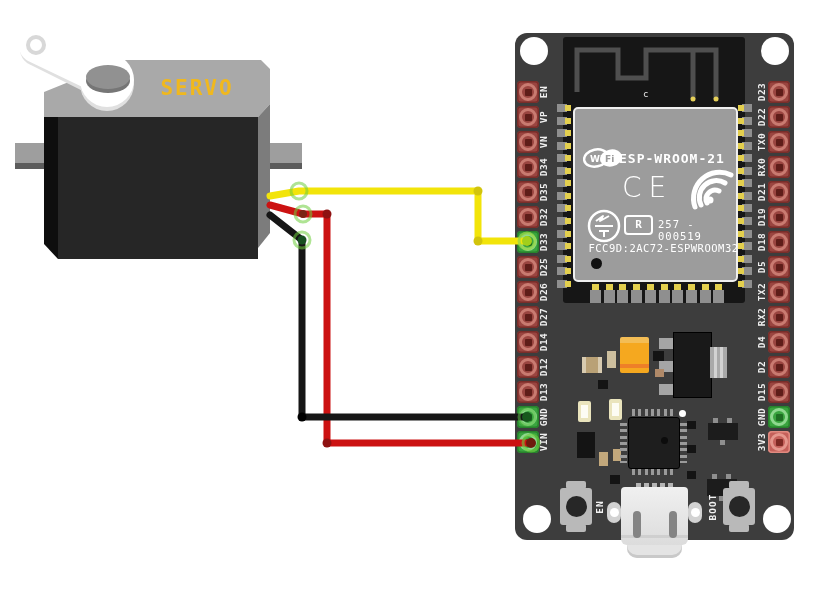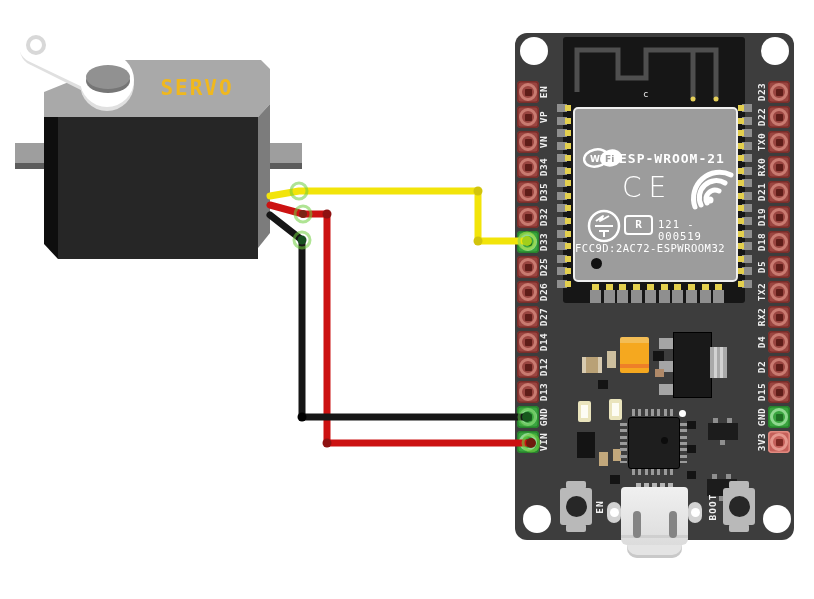--- a/index.html
+++ b/index.html
@@ -9,21 +9,21 @@
   
   .board{position:absolute;left:515px;top:33px;width:279px;height:507px;background:#3d3d3d;border-radius:12px;z-index:2;}
   .hole{position:absolute;background:#ffffff;border-radius:50%;width:28px;height:28px;}
   .module{position:absolute;left:48px;top:4px;width:182px;height:266px;background:#161616;border-radius:3px;}
   .cmark{position:absolute;left:80px;top:52px;color:#e8e8e8;font:9px "DejaVu Sans Mono",monospace;}
   .shield{position:absolute;left:58px;top:74px;width:165px;height:175px;background:#9c9c9c;border:2px solid #efefef;border-radius:5px;box-sizing:border-box;}
   .s-name{position:absolute;left:44px;top:42px;color:#fff;font:bold 13px "DejaVu Sans Mono",monospace;letter-spacing:1px;}
   .s-ce{position:absolute;left:47px;top:62px;color:#fff;font:300 28px "DejaVu Sans",sans-serif;letter-spacing:7px;}
   .s-rbox{position:absolute;left:49px;top:106px;width:25px;height:16px;border:2px solid #fff;border-radius:4px;color:#fff;font:bold 11px "DejaVu Sans Mono",monospace;text-align:center;line-height:16px;}
   .s-cert{position:absolute;left:83px;top:109px;color:#fff;font:10.5px "DejaVu Sans Mono",monospace;letter-spacing:1px;}
-  .s-fcc{position:absolute;left:0;top:133px;width:161px;text-align:left;color:#fff;font:10.5px "DejaVu Sans Mono",monospace;letter-spacing:.5px;}
+  .s-fcc{position:absolute;left:8px;top:133px;width:161px;text-align:center;color:#fff;font:10.5px "DejaVu Sans Mono",monospace;letter-spacing:.5px;}
   .s-dot{position:absolute;left:16px;top:149px;width:11px;height:11px;background:#101010;border-radius:50%;}
   
   .pin{position:absolute;width:22px;height:22px;border-radius:4px;}
   .pin .ring{position:absolute;left:50%;top:50%;transform:translate(-50%,-50%);width:12px;height:12px;border-radius:50%;border:3px solid #c97b71;display:flex;align-items:center;justify-content:center;}
   .pin .hole2{width:7px;height:7px;border-radius:1px;background:#5e1d19;}
   .pin.red{background:#9a4540;box-shadow:inset 0 0 0 1.5px #7a2d29;}
   .pin.green{background:#3aa43f;box-shadow:inset 0 0 0 1.5px #27822c;}
   .pin.green .ring{border-color:#8fd88f;}
   .pin.green .hole2{background:#1e6f23;}
   .pin.light{background:#c4605a;box-shadow:inset 0 0 0 1.5px #e08a80;}
@@ -126,21 +126,21 @@
           <path d="M14,38 A17,17 0 0 1 38,16" fill="none" stroke="#fff" stroke-width="5" stroke-linecap="round"></path>
           <path d="M20,36 A9,9 0 0 1 32,24" fill="none" stroke="#fff" stroke-width="5" stroke-linecap="round"></path>
           <circle cx="23" cy="33" r="3.5" fill="#fff"></circle>
         </svg>
         <svg style="position:absolute;left:11px;top:99px;" width="36" height="36">
           <circle cx="18" cy="18" r="15" fill="none" stroke="#fff" stroke-width="2.5"></circle>
           <path d="M10,13 L17,8 L14,13 L23,8" fill="none" stroke="#fff" stroke-width="2" stroke-linejoin="round"></path>
           <path d="M9,18 H27 M13,23 H23 M18,23 V29" fill="none" stroke="#fff" stroke-width="2"></path>
         </svg>
         <div class="s-rbox">R</div>
-        <div class="s-cert">121 - 000519</div>
+        <div class="s-cert">257 - 000519</div>
         <div class="s-fcc">FCC9D:2AC72-ESPWROOM32</div>
         <div class="s-dot"></div>
       </div>
     </div>
     <div id="pads">
         <div class="pad" style="left: 42px; top: 71px; width: 10px; height: 8px;"></div>
         <div class="pady" style="left: 50px; top: 72px; width: 6px; height: 6px;"></div>
         <div class="pad" style="left: 227px; top: 71px; width: 10px; height: 8px;"></div>
         <div class="pady" style="left: 223px; top: 72px; width: 6px; height: 6px;"></div>
         <div class="pad" style="left: 42px; top: 83.55px; width: 10px; height: 8px;"></div>

